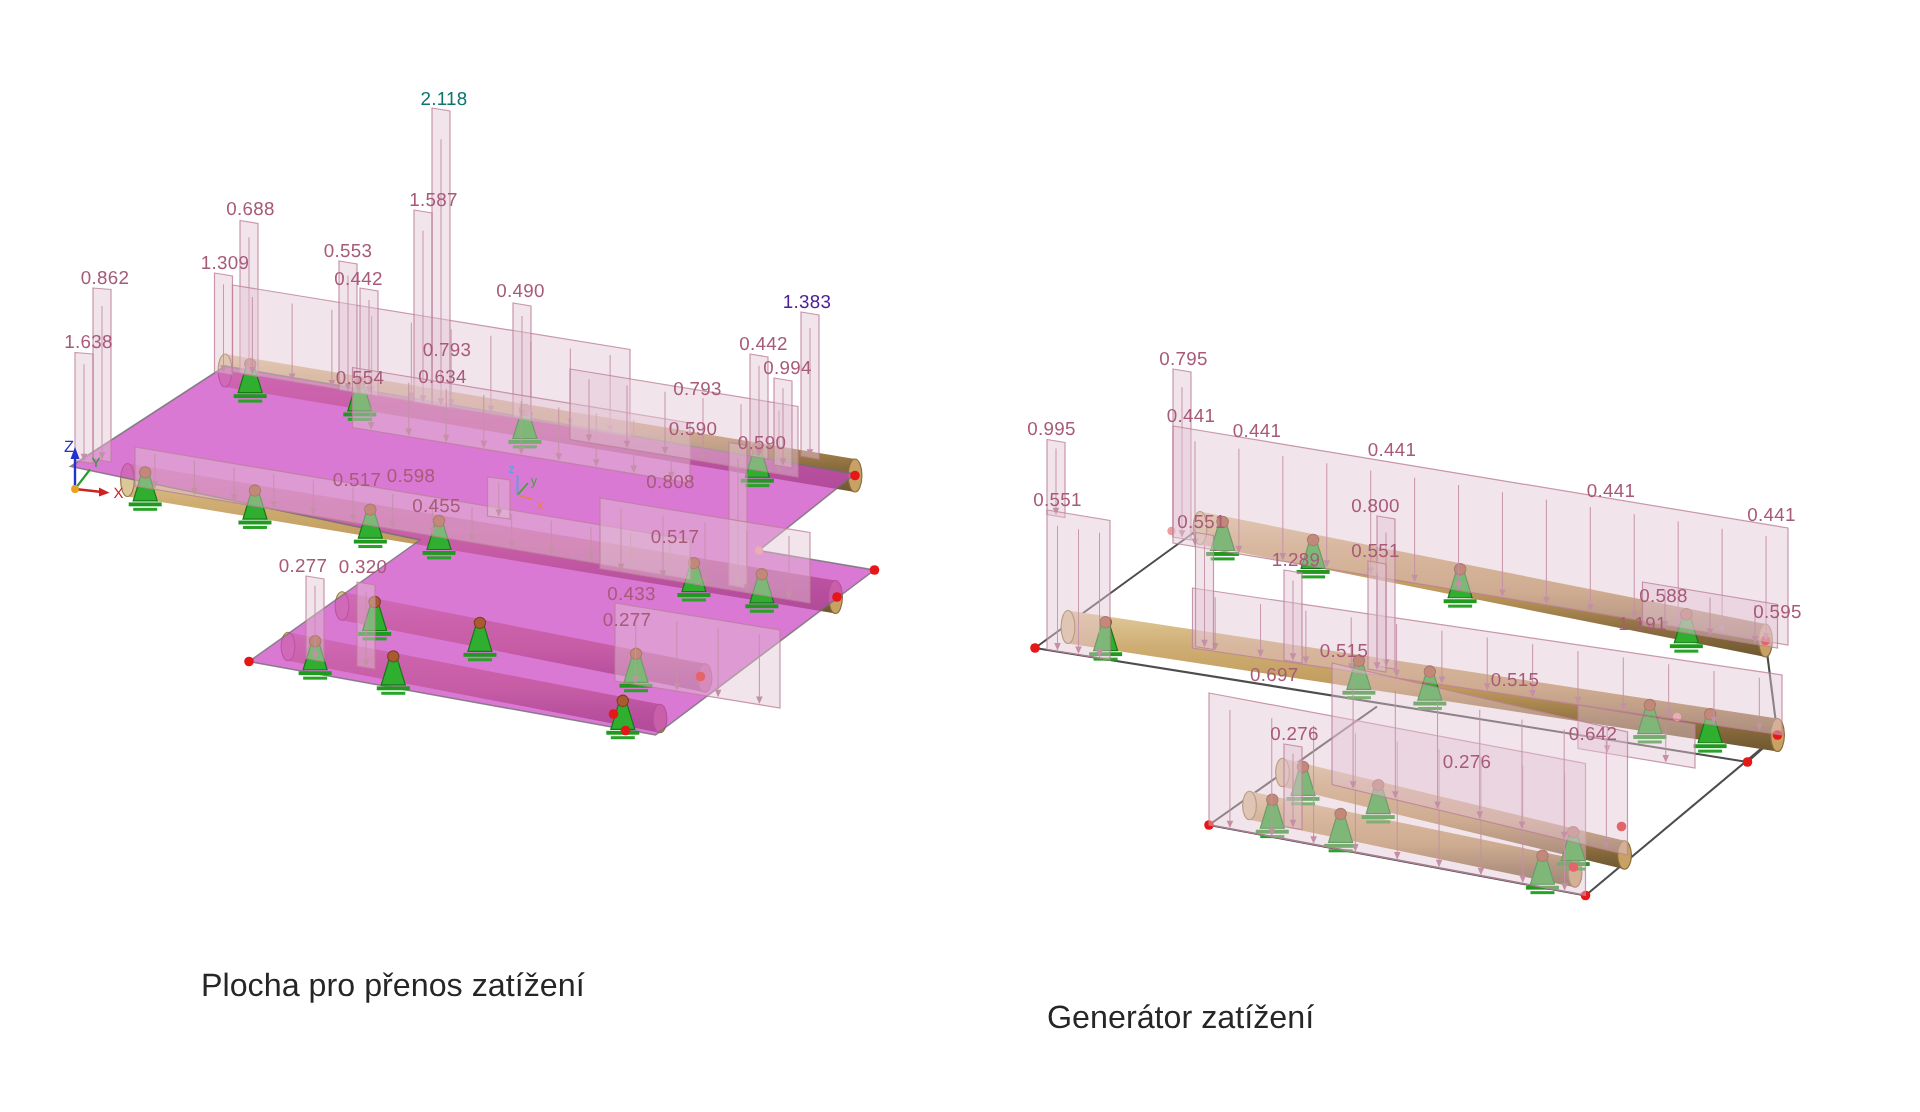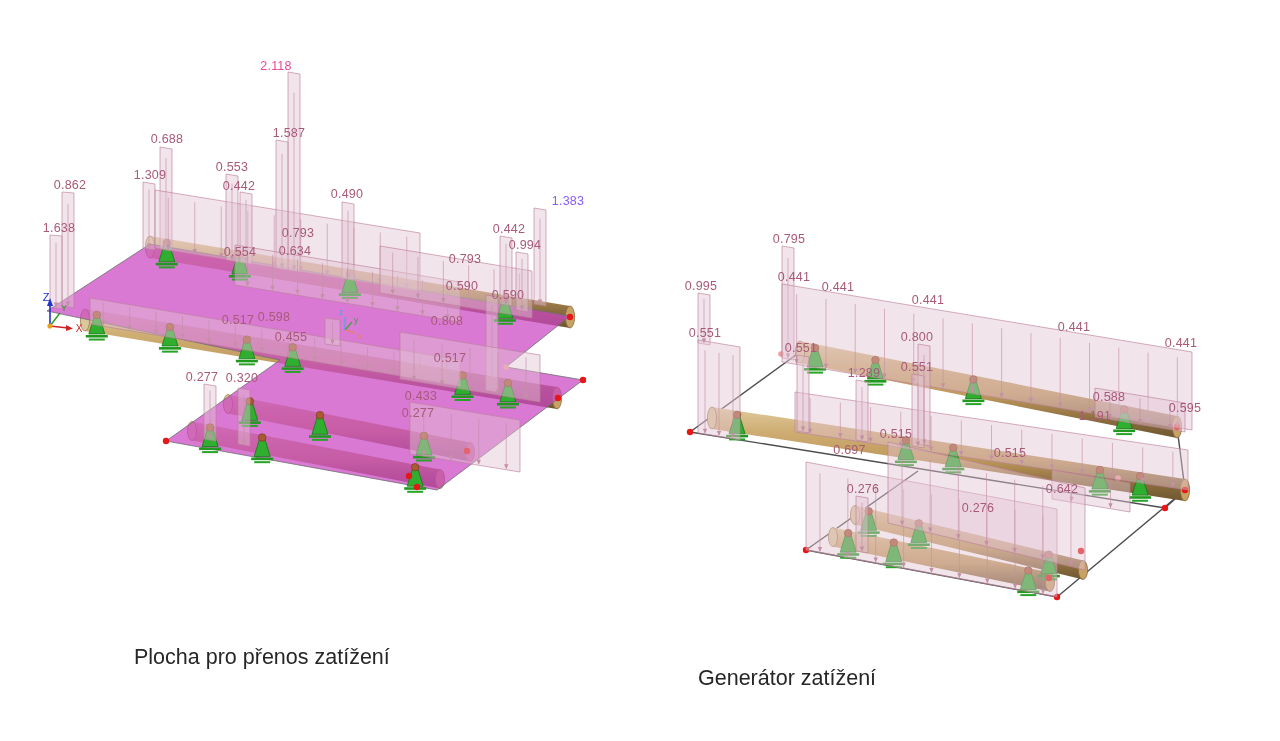--- a/index.html
+++ b/index.html
@@ -660,31 +660,31 @@
       <line x1="345" y1="330" x2="345" y2="317" stroke="#4aa8e8" stroke-width="1.2"></line>
       <line x1="345" y1="330" x2="352" y2="322" stroke="#3aa83a" stroke-width="1.2"></line>
       <line x1="345" y1="330" x2="355" y2="333" stroke="#e8824a" stroke-width="1.2"></line>
       <text x="341" y="315" font-size="8.5" fill="#4aa8e8" text-anchor="middle">z</text>
       <text x="356" y="323" font-size="8.5" fill="#3aa83a" text-anchor="middle">y</text>
       <text x="360" y="339" font-size="8.5" fill="#e8824a" text-anchor="middle">x</text>
     </g>
   </svg>
 
   <div id="labels-left">
-      <span class="load-label" style="left: 276px; top: 59px; color: #ec4899;">2.118</span>
+      <span class="load-label" style="left: 296px; top: 59px; color: #0f766e;">2.118</span>
       <span class="load-label" style="left: 167px; top: 132px; color: rgb(168, 90, 120);">0.688</span>
       <span class="load-label" style="left: 289px; top: 126px; color: rgb(168, 90, 120);">1.587</span>
       <span class="load-label" style="left: 150px; top: 168px; color: rgb(168, 90, 120);">1.309</span>
       <span class="load-label" style="left: 232px; top: 160px; color: rgb(168, 90, 120);">0.553</span>
       <span class="load-label" style="left: 70px; top: 178px; color: rgb(168, 90, 120);">0.862</span>
       <span class="load-label" style="left: 239px; top: 179px; color: rgb(168, 90, 120);">0.442</span>
       <span class="load-label" style="left: 59px; top: 221px; color: rgb(168, 90, 120);">1.638</span>
       <span class="load-label" style="left: 298px; top: 226px; color: rgb(168, 90, 120);">0.793</span>
       <span class="load-label" style="left: 347px; top: 187px; color: rgb(168, 90, 120);">0.490</span>
-      <span class="load-label" style="left: 568px; top: 194px; color: #8b5cf6;">1.383</span>
+      <span class="load-label" style="left: 538px; top: 194px; color: #4c1d95;">1.383</span>
       <span class="load-label" style="left: 509px; top: 222px; color: rgb(168, 90, 120);">0.442</span>
       <span class="load-label" style="left: 525px; top: 238px; color: rgb(168, 90, 120);">0.994</span>
       <span class="load-label" style="left: 465px; top: 252px; color: rgb(168, 90, 120);">0.793</span>
       <span class="load-label" style="left: 240px; top: 245px; color: rgb(168, 90, 120);">0.554</span>
       <span class="load-label" style="left: 295px; top: 244px; color: rgb(168, 90, 120);">0.634</span>
       <span class="load-label" style="left: 462px; top: 279px; color: rgb(168, 90, 120);">0.590</span>
       <span class="load-label" style="left: 508px; top: 288px; color: rgb(168, 90, 120);">0.590</span>
       <span class="load-label" style="left: 447px; top: 314px; color: rgb(168, 90, 120);">0.808</span>
       <span class="load-label" style="left: 238px; top: 313px; color: rgb(168, 90, 120);">0.517</span>
       <span class="load-label" style="left: 274px; top: 310px; color: rgb(168, 90, 120);">0.598</span>

